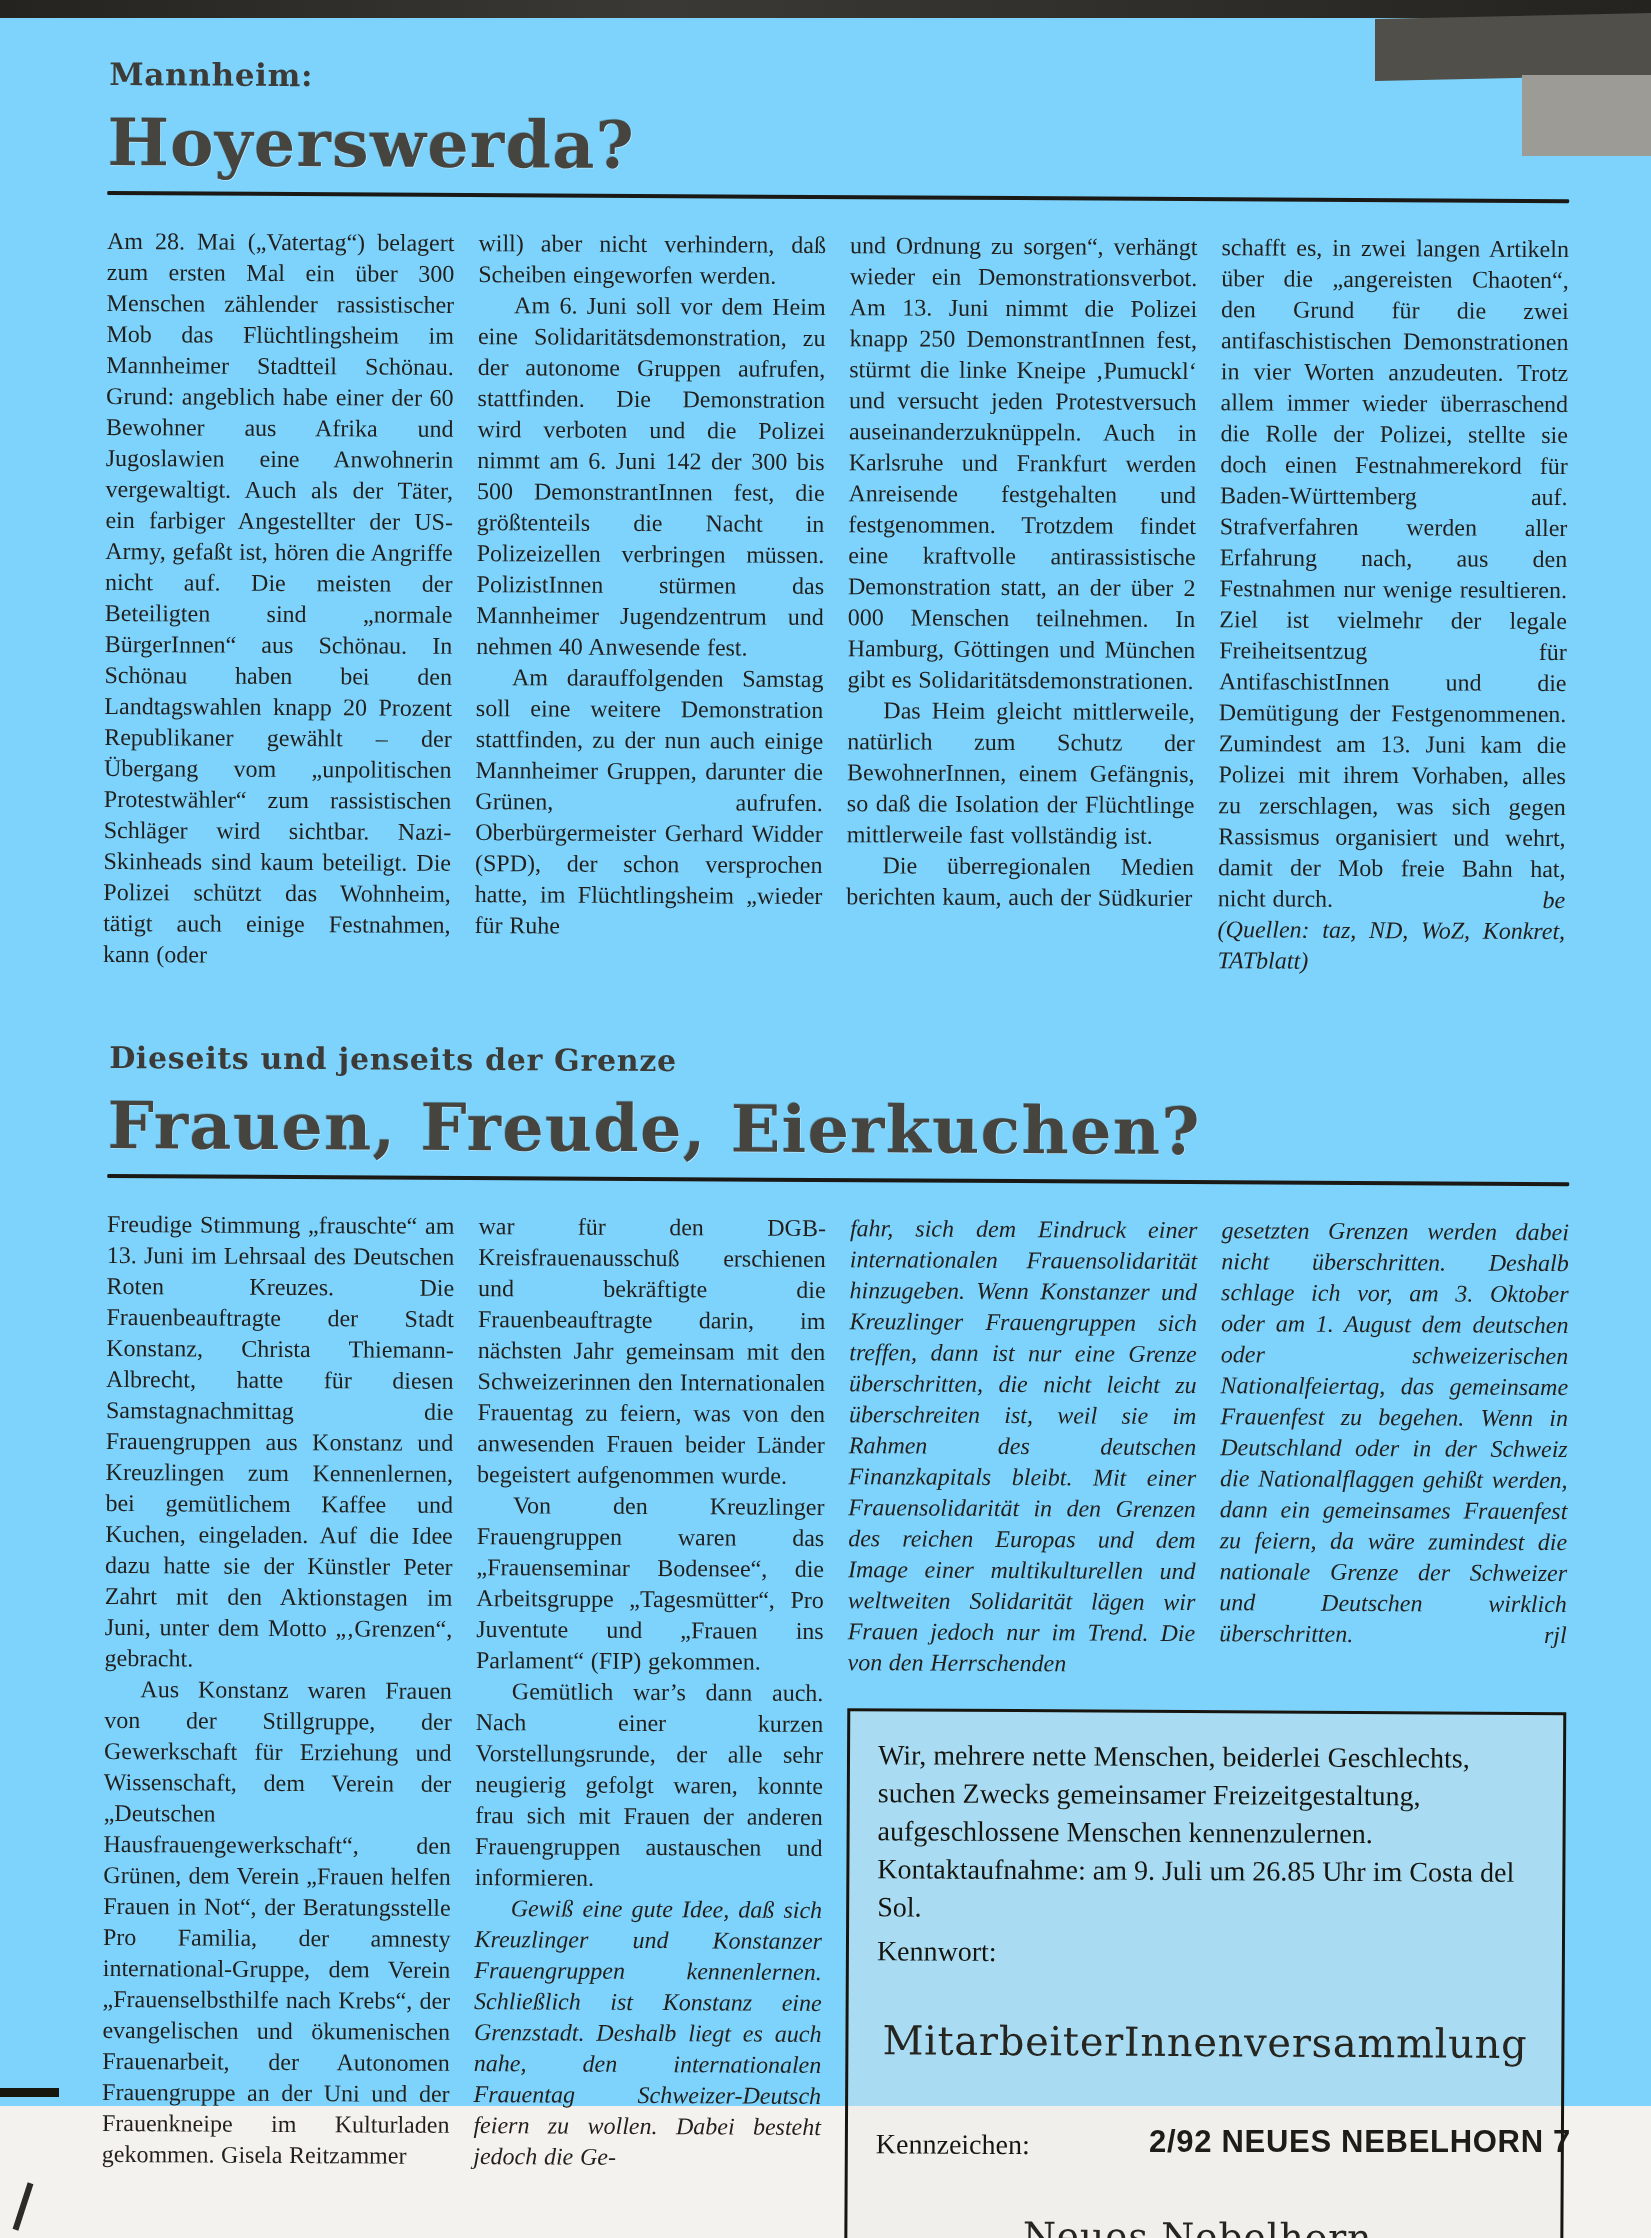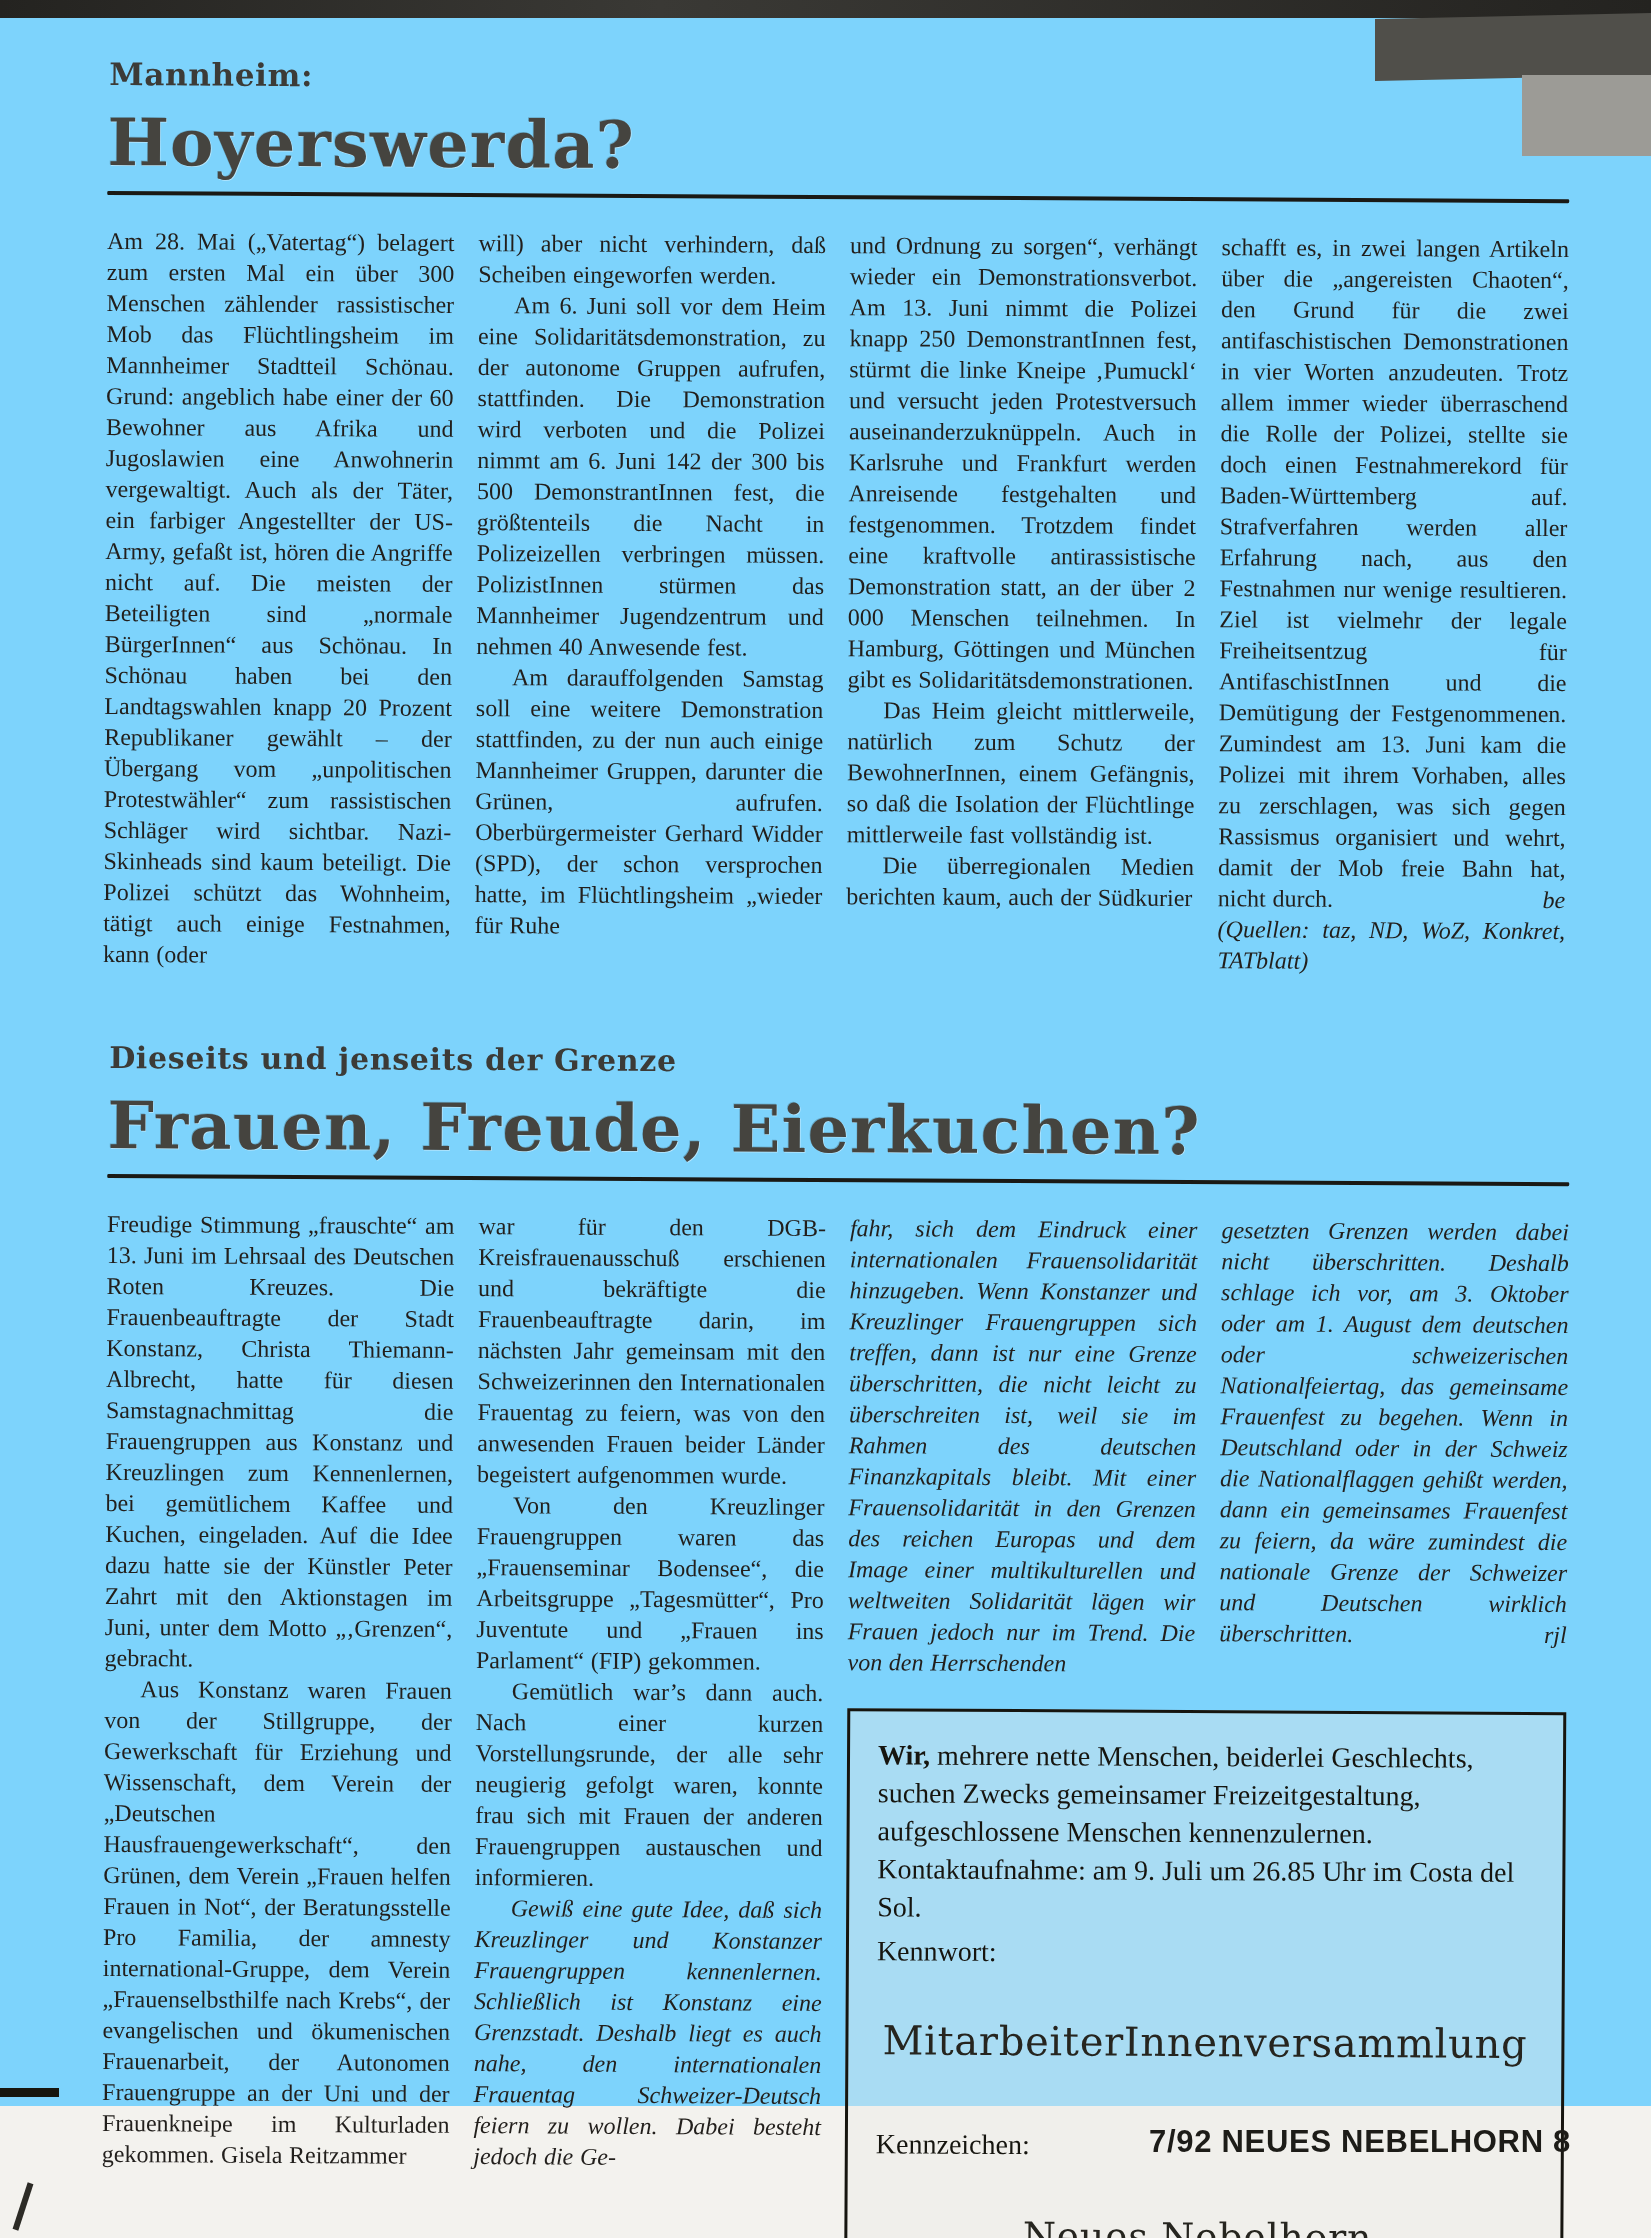--- a/index.html
+++ b/index.html
@@ -46,21 +46,21 @@
   p.pf{text-indent:0;}
   p.pi{text-indent:36px;}
   p.pfi{text-indent:0;font-style:italic;}
   p.pii{text-indent:36px;font-style:italic;}
   .sig{float:right;font-style:italic;padding-left:16px;}
 
   
   .ad-box{grid-column:3/5;grid-row:2;margin-top:30px;border:3.4px solid #16150f;
     padding:25.6px 28px 43px 28px;background:rgba(236,235,231,.4);color:#16150f;}
   .ad-intro{margin:0;font-size:28px;line-height:38px;text-align:left;}
-  .ad-bold{font-weight:700;text-align:center;}
+  .ad-bold{font-weight:400;text-align:center;}
   .ad-label{margin:5.4px 0 0 0;font-size:28px;line-height:38px;}
   .ad-big{margin:50px 0 0 0;text-align:center;font-family:"DejaVu Serif",serif;
     font-size:40px;line-height:1;letter-spacing:0.7px;color:#26251f;}
   .ad-label2{margin:65px 0 0 0;font-size:28px;line-height:38px;}
   .ad-big2{font-size:38px;margin-top:53px;}
 
   
   .footer-text{position:absolute;top:2124px;right:80px;
     font-family:"Liberation Sans",sans-serif;font-weight:700;font-size:31px;
     letter-spacing:0.7px;color:#1d1c18;}
@@ -126,16 +126,16 @@
         <div class="ad-box">
         <p class="ad-intro"><span class="ad-bold">Wir,</span><span> mehrere nette Menschen, beiderlei Geschlechts, suchen Zwecks gemeinsamer Freizeitgestaltung, aufgeschlossene Menschen kennenzulernen. Kontaktaufnahme: am 9. Juli um 26.85 Uhr im Costa del Sol.</span></p>
         <p class="ad-label">Kennwort:</p>
         <p class="ad-big">MitarbeiterInnenversammlung</p>
         <p class="ad-label ad-label2">Kennzeichen:</p>
         <p class="ad-big ad-big2">Neues Nebelhorn.</p>
       </div>
     </div>
   </article>
 
-  <div class="footer-text">7/92 NEUES NEBELHORN 8</div>
+  <div class="footer-text">2/92 NEUES NEBELHORN 7</div>
 
 </div>
 
 
 </body></html>

